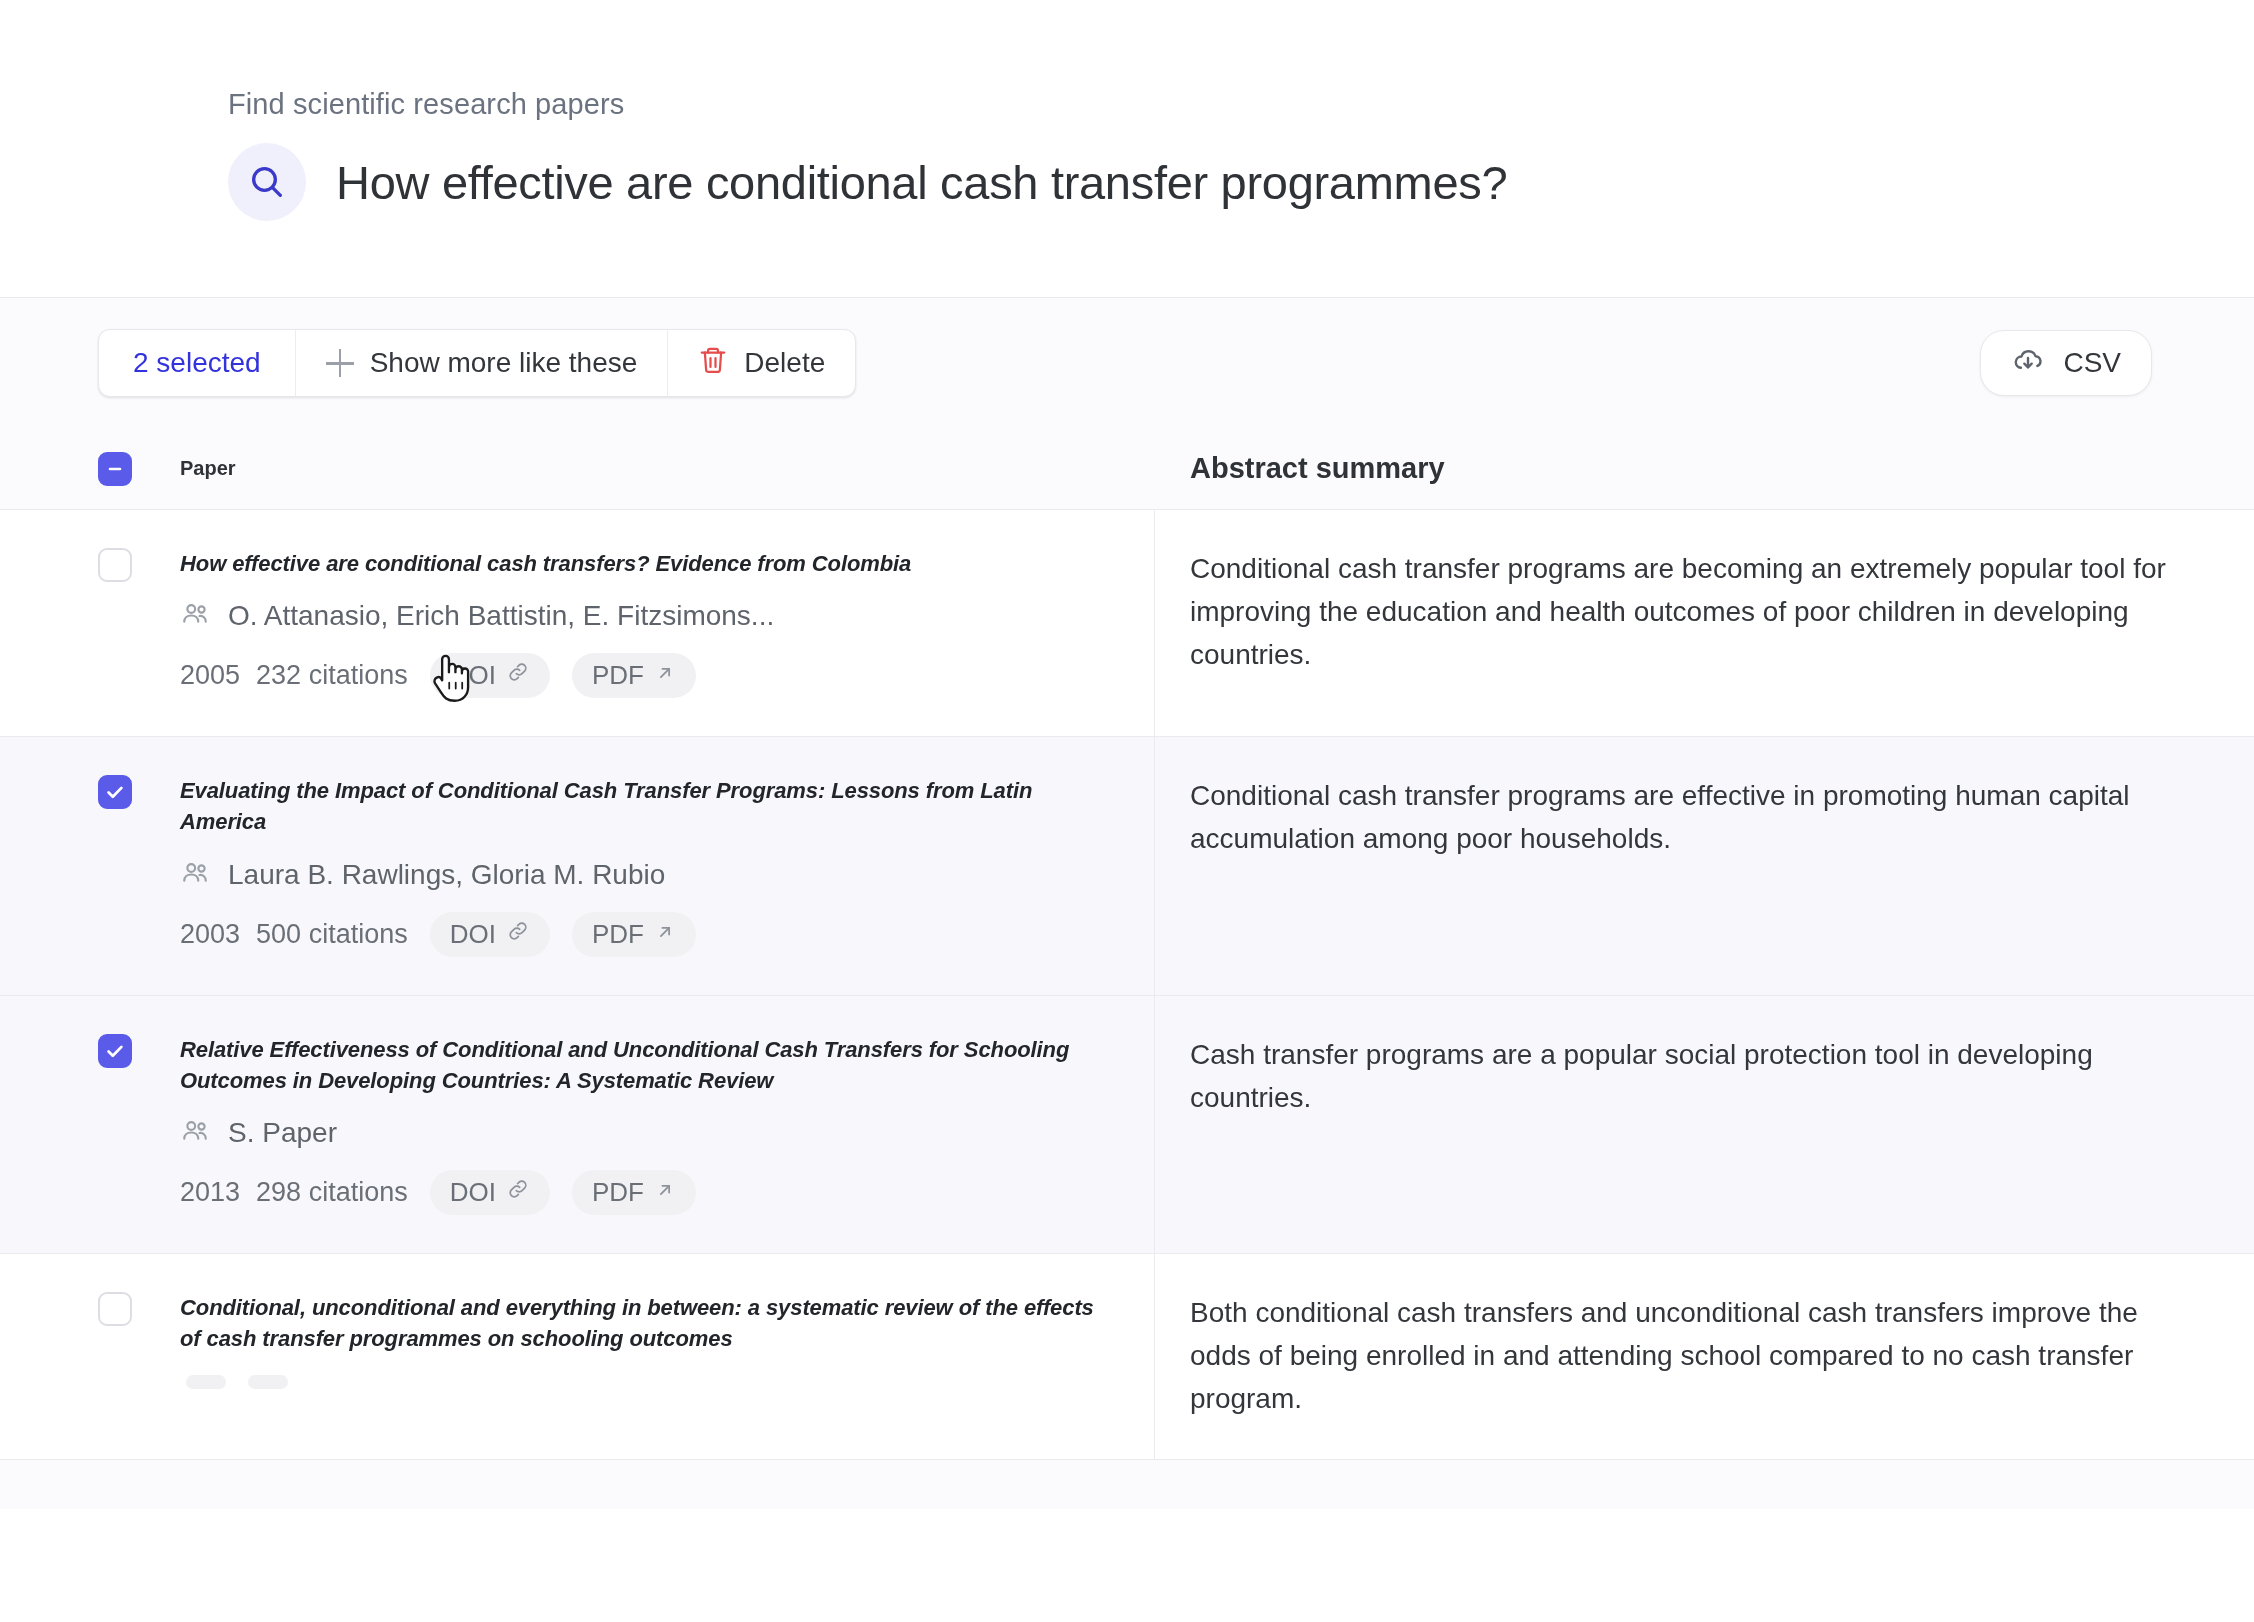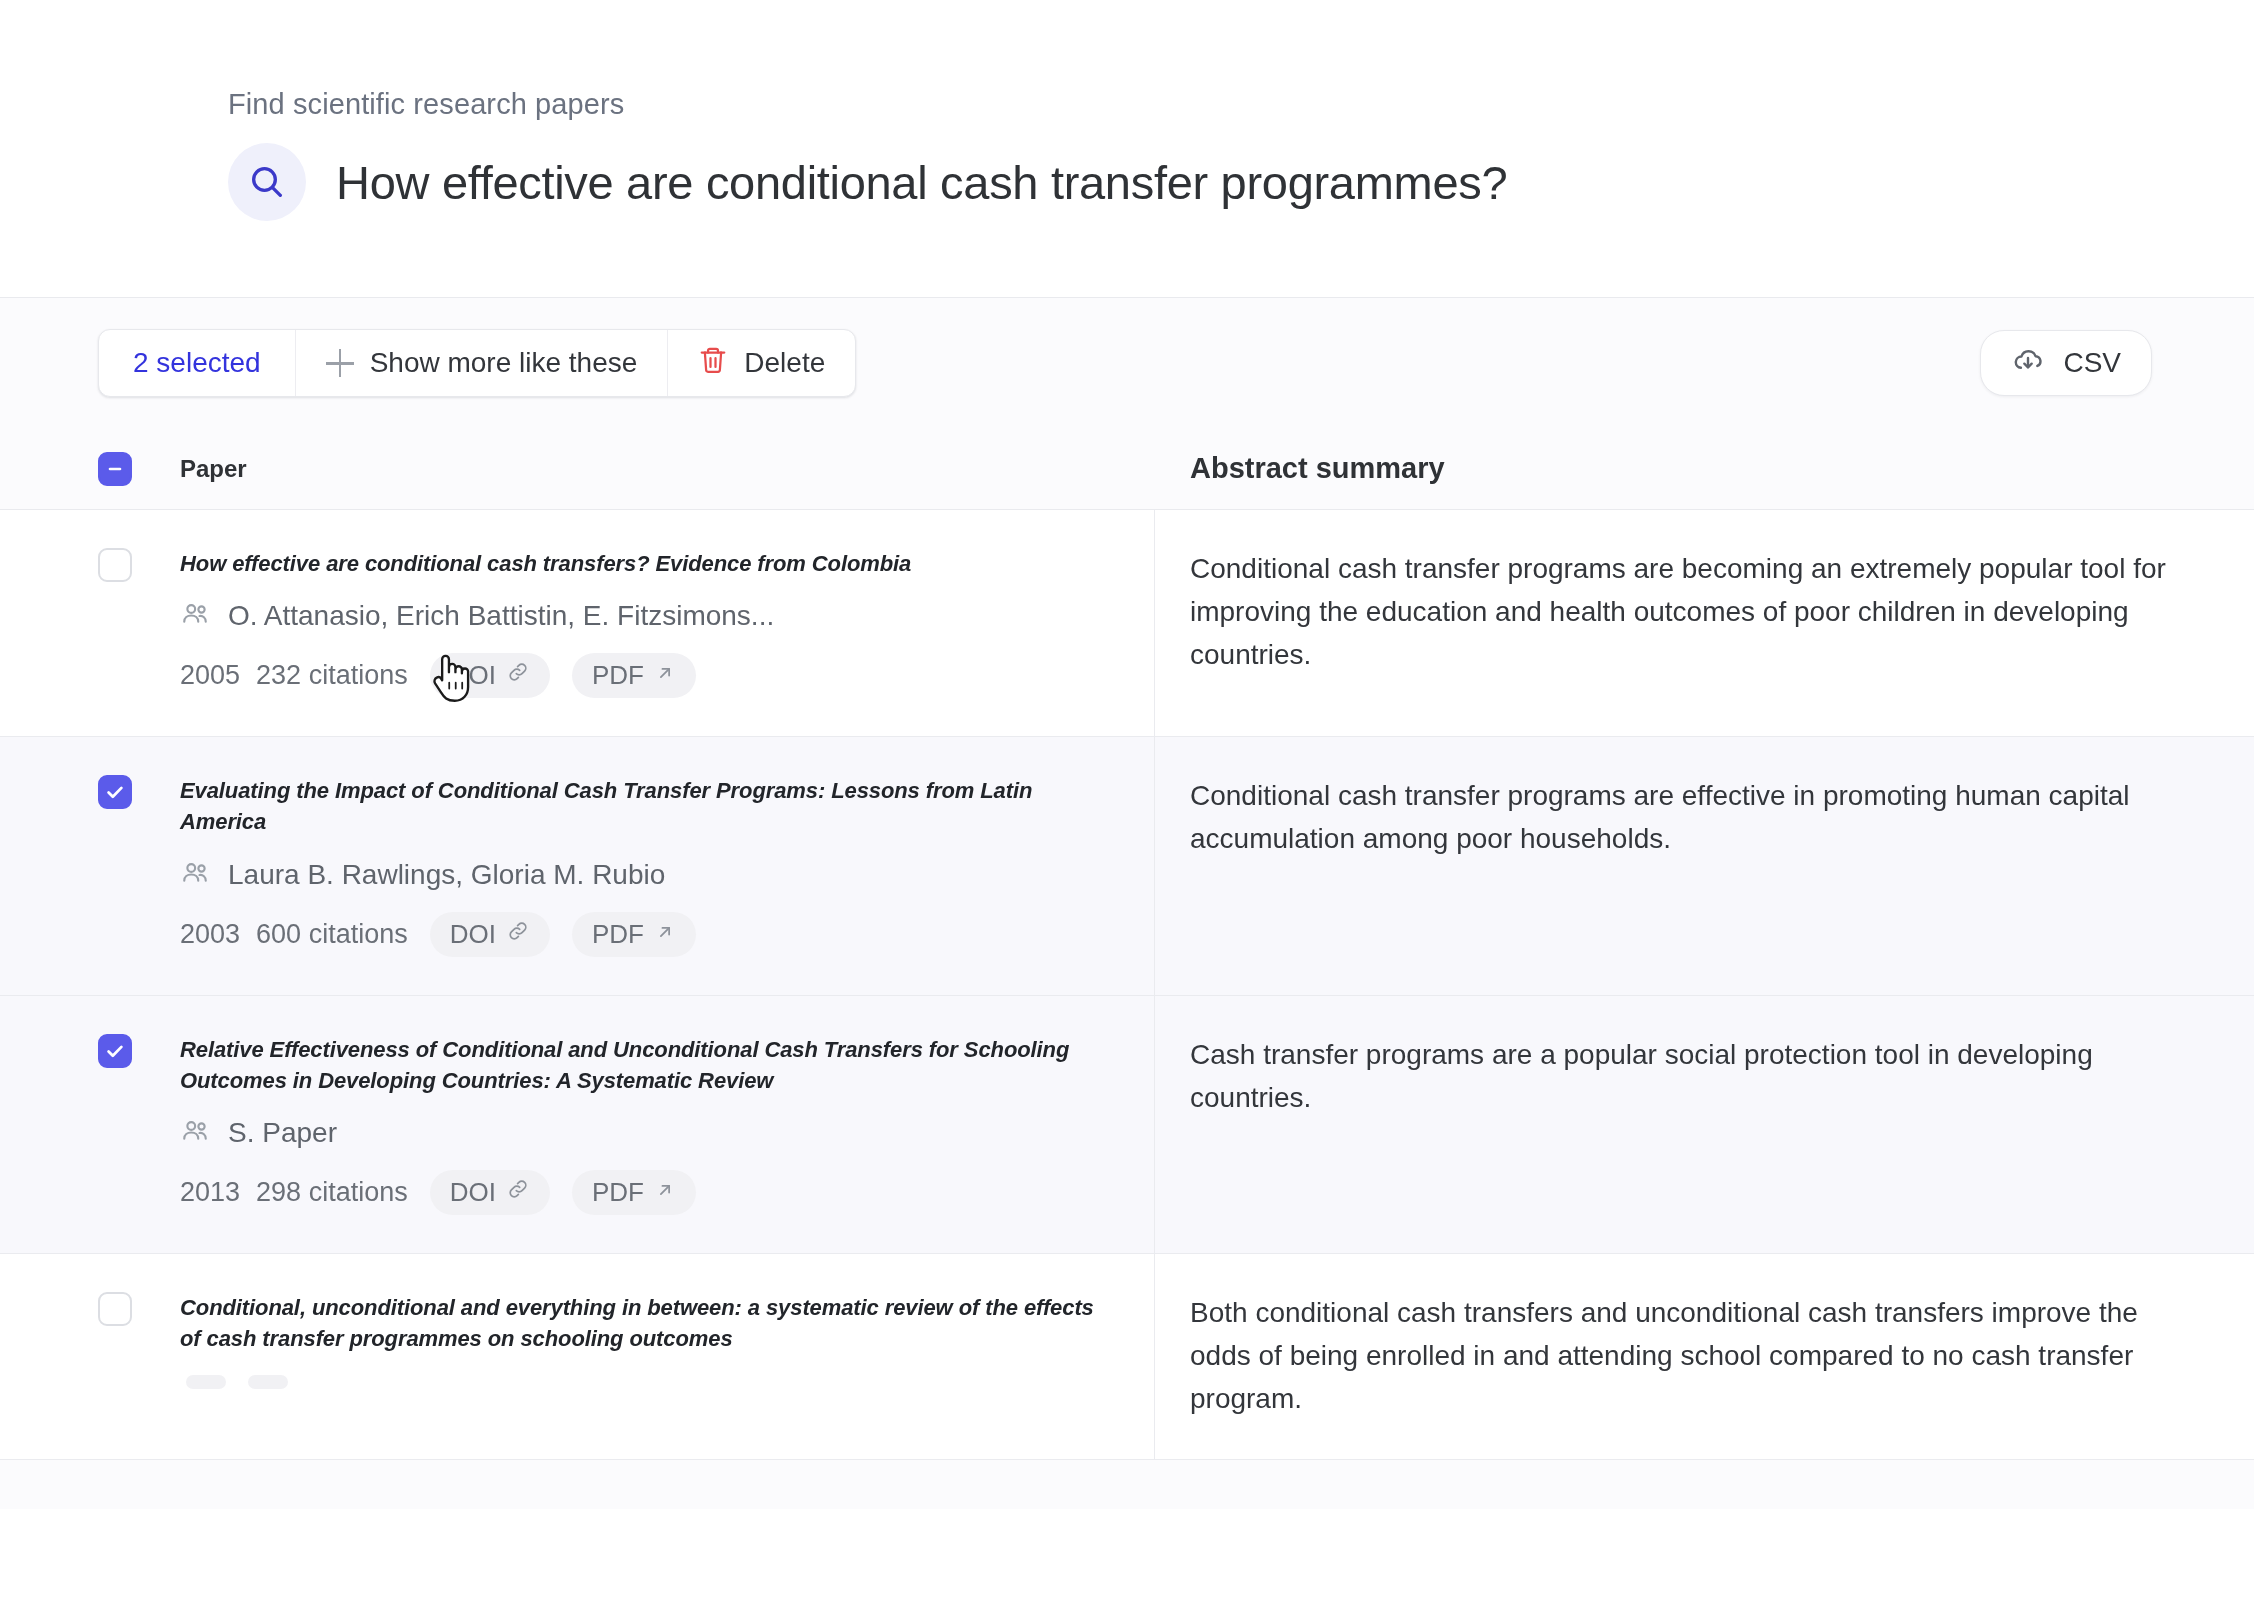--- a/index.html
+++ b/index.html
@@ -134,21 +134,21 @@
     border-bottom: 1px solid #e9eaee;
   }
   .th-paper {
     width: 1155px;
     display: flex;
     align-items: center;
     padding-left: 98px;
     gap: 48px;
   }
   .th-label {
-    font-size: 24px;
+    font-size: 20px;
     font-weight: bold;
     color: #2f3236;
   }
   .th-abstract {
     flex: 1;
     padding-left: 35px;
     font-size: 29px;
     font-weight: bold;
     color: #2f3236;
   }
@@ -369,21 +369,21 @@
           <span><svg width="30" height="30" viewBox="0 0 24 24" fill="none" stroke="#9aa0a8" stroke-width="1.7" stroke-linecap="round" stroke-linejoin="round">
   <circle cx="9" cy="8" r="3.1"></circle>
   <path d="M3.4 18.2c0-3.1 2.5-5 5.6-5s5.6 1.9 5.6 5"></path>
   <circle cx="17.2" cy="8.4" r="2.5"></circle>
   <path d="M15.6 13.6c2.8-.4 5 1.4 5 4.6"></path>
 </svg></span>
           <span class="authors-text">Laura B. Rawlings, Gloria M. Rubio</span>
         </div>
         <div class="meta-line">
           <span class="meta-year">2003</span>
-          <span class="meta-cit">600 citations</span>
+          <span class="meta-cit">500 citations</span>
           <span class="chip">
             <span>DOI</span>
             <span><svg width="24" height="24" viewBox="0 0 24 24" fill="none" stroke="#8d929a" stroke-width="1.7" stroke-linecap="round">
   <path d="M10.3 13.7a4 4 0 0 0 5.7 0l2.6-2.6a4 4 0 0 0-5.7-5.7l-1.3 1.3"></path>
   <path d="M13.7 10.3a4 4 0 0 0-5.7 0l-2.6 2.6a4 4 0 1 0 5.7 5.7l1.3-1.3"></path>
 </svg></span>
           </span>
           <span class="chip">
             <span>PDF</span>
             <span><svg width="22" height="22" viewBox="0 0 24 24" fill="none" stroke="#8d929a" stroke-width="1.9" stroke-linecap="round" stroke-linejoin="round">

